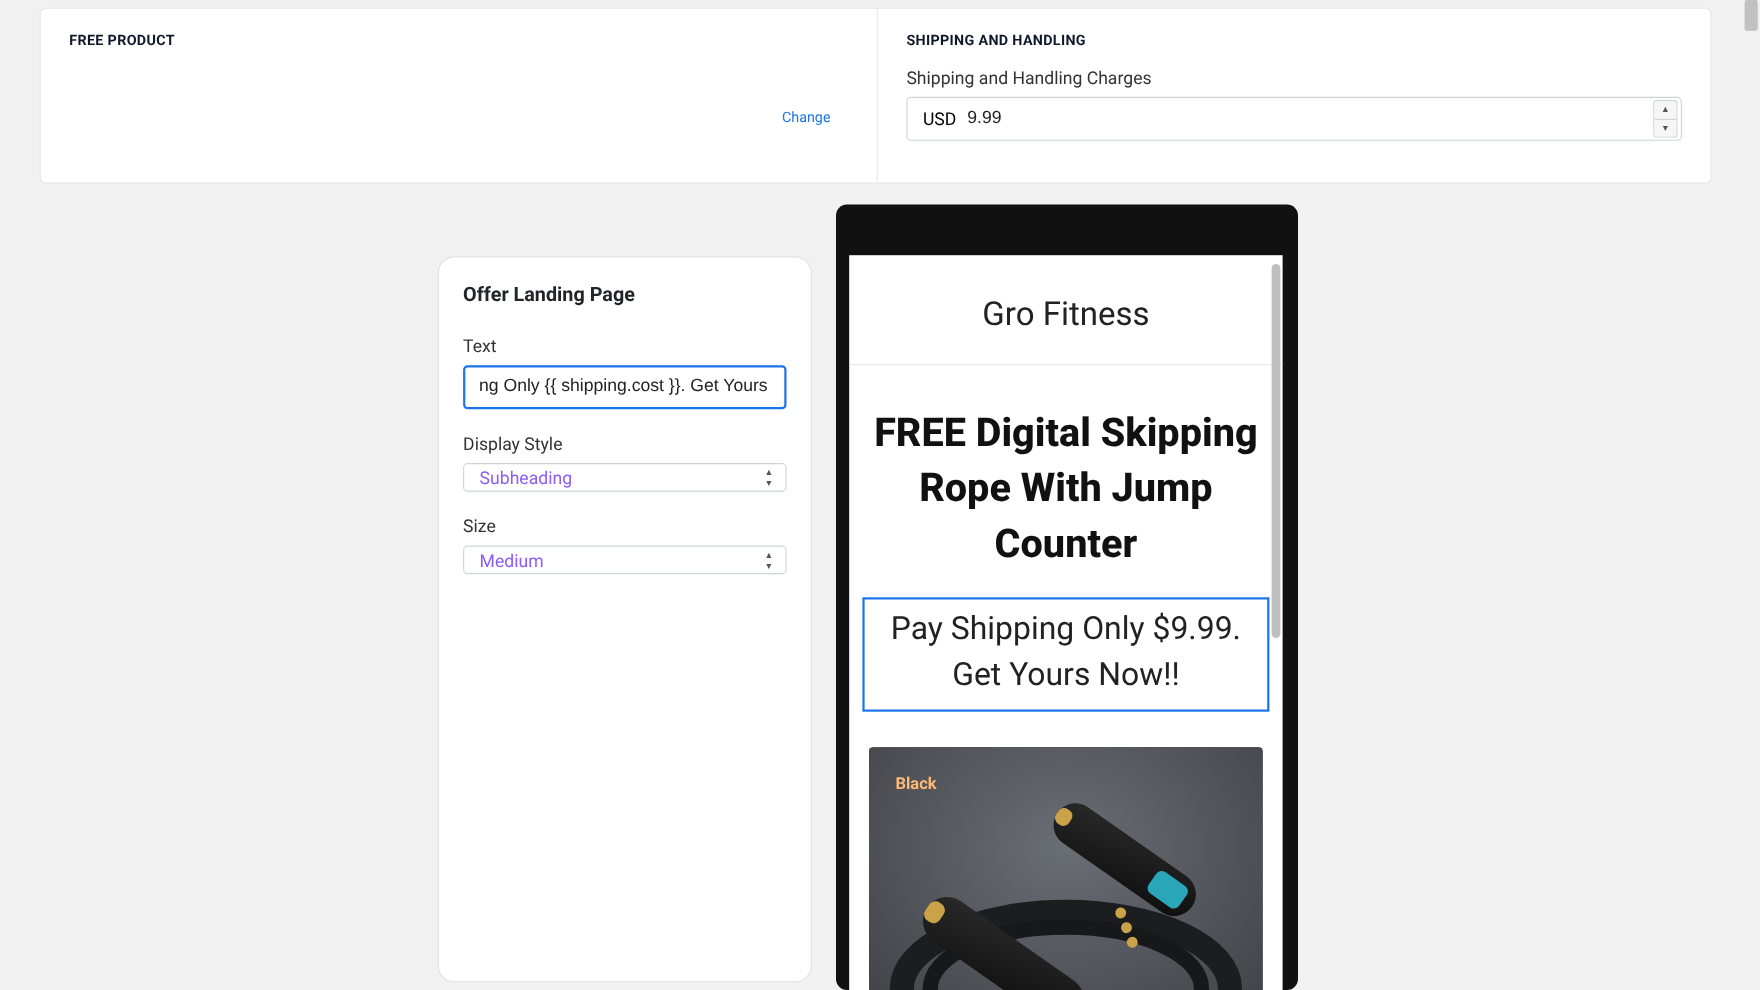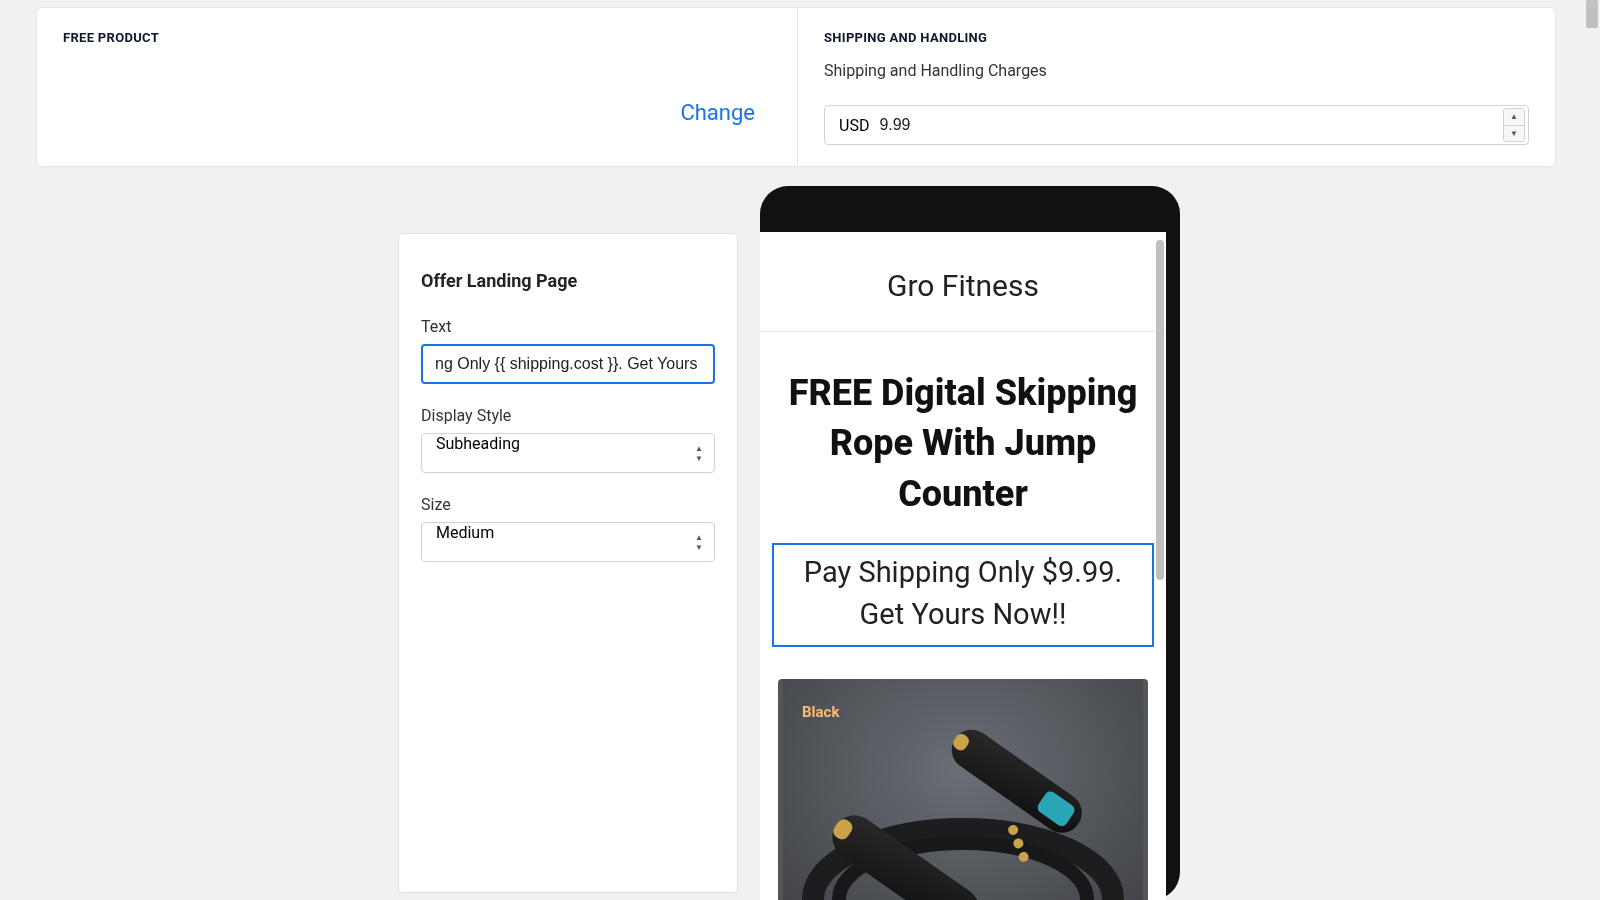--- a/index.html
+++ b/index.html
@@ -43,25 +43,25 @@
   .product-row { display: flex; align-items: center; gap: 18px; }
   .product-thumb {
     width: 82px; height: 82px; border-radius: 4px; overflow: hidden;
     background: #444; position: relative; flex-shrink: 0;
   }
   .thumb-art {
     width:100%; height:100%;
   }
   .product-name { font-size: 17px; color: #222; flex: 1; }
   .change-link {
-    color: #1a73e8; font-size: 22px; cursor: pointer;
+    color: #1a73e8; font-size: 13px; cursor: pointer;
     position: absolute; right: 42px; top: 92px;
   }
 
-  .field-label { font-size: 16px; color: #333; margin-bottom: 25px; }
+  .field-label { font-size: 16px; color: #333; margin-bottom: 8px; }
 
   .currency-field {
     display: flex; align-items: center;
     border: 1px solid #cfd3d8; border-radius: 4px;
     height: 40px; background: #fff;
     position: relative;
   }
   .currency-prefix {
     color: #000000; padding: 0 10px 0 14px; font-size: 16px;
   }
@@ -77,55 +77,55 @@
   .num-steppers div {
     flex:1; display:flex; align-items:center; justify-content:center;
     font-size: 8px; color:#555; background:#f6f6f6; cursor:pointer;
   }
   .num-steppers div + div { border-top:1px solid #cfd3d8; }
 
   
   .editor-panel {
     position: absolute;
     left: 398px; top: 233px; width: 340px; height: 660px;
-    background: #fff; border: 1px solid #dfe1e6; border-radius: 4px;
-    padding: 36px 22px;
+    background: #fff; border: 1px solid #dfe1e6; border-radius: 15px;
+    padding: 24px 22px;
   }
   .editor-title { font-size: 18px; font-weight: 700; margin-bottom: 26px; }
   .ed-label { font-size: 16px; color: #333; margin-bottom: 8px; }
   .ed-group { margin-bottom: 22px; }
 
   .text-input {
     width: 100%; height: 40px;
     border: 2px solid #1a73e8; border-radius: 4px;
     padding: 0 12px; font-size: 16px; color: #222;
     outline: none; background: #fff;
     text-align: right; 
   }
 
   .select-wrap {
     position: relative;
   }
   .select-box {
-    width: 100%; height: 40px;
+    width: 100%; height: 26px;
     border: 1px solid #cfd3d8; border-radius: 4px;
-    padding: 0 36px 0 14px; font-size: 16px; color: #000000;
-    background: #fff; display:flex; 
+    padding: 0 36px 0 14px; font-size: 16px; color: #8b5cf6;
+    background: #fff; display:flex; align-items:center;
   }
   .select-caret {
     position: absolute; right: 12px; top: 0; height: 100%;
     display: flex; flex-direction: column; justify-content: center; gap: 1px;
     font-size: 8px; color: #555; pointer-events: none;
   }
 
   
   .phone-frame {
     position: absolute;
     left: 760px; top: 186px; width: 420px; height: 714px;
-    background: #111; border-radius: 28px; padding: 46px 14px 0 0;
+    background: #111; border-radius: 10px; padding: 46px 14px 0 12px;
   }
   .phone-screen {
     width: 100%; height: 100%; background: #fff; overflow: hidden;
     position: relative;
   }
   .store-header {
     text-align: center; font-size: 30px; color: #222;
     padding: 36px 0 28px 0; border-bottom: 1px solid #e6e6e6;
     font-weight: 400;
   }

